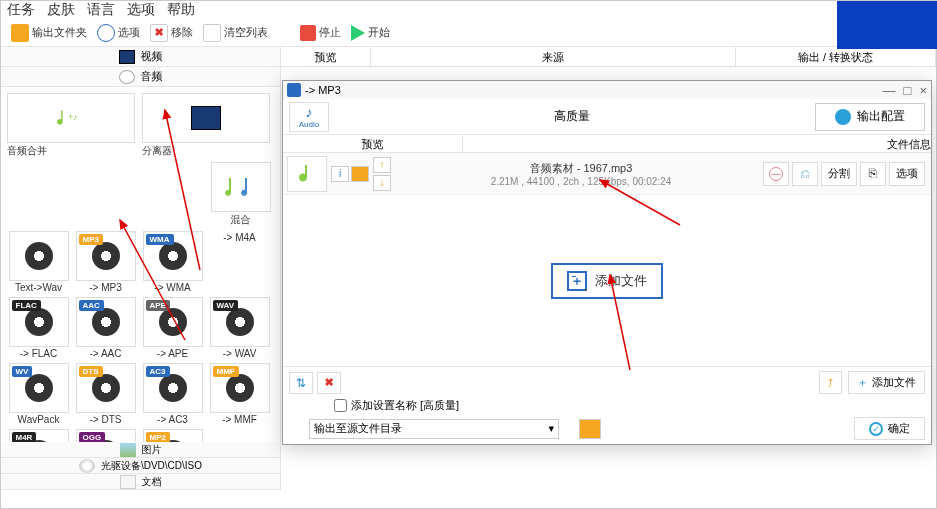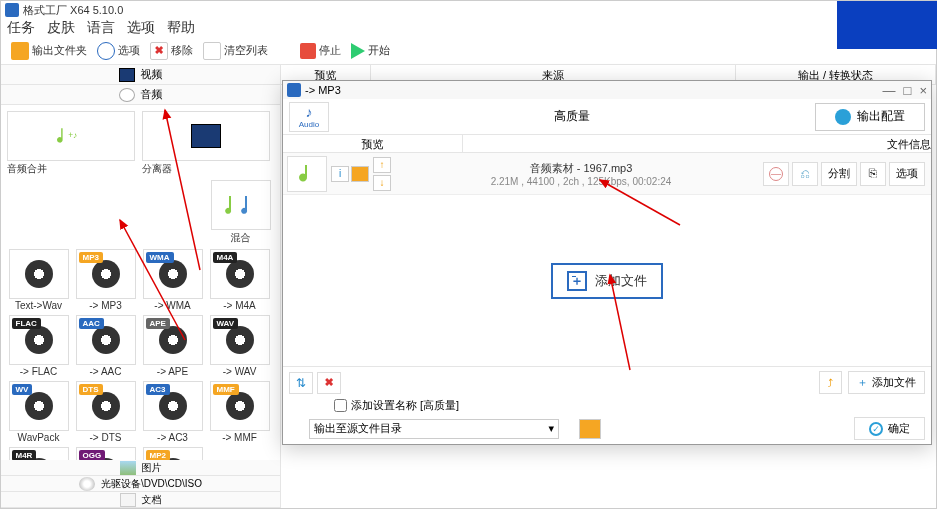--- a/index.html
+++ b/index.html
@@ -105,31 +105,20 @@
 .del-x { color:#d33; font-weight:bold; font-size:11px; }
 .minus-c { width:14px;height:14px;border:1.5px solid #d88;border-radius:50%;display:flex;align-items:center;justify-content:center;color:#d88;font-size:10px;}
 .bars { color:#6ac;font-size:12px;}
 </style>
 </head>
 <body>
 
 <div class="main-window">
   <div class="blue-strip"></div>
 
-  <div class="main-titlebar">
-    <div class="title">
-        <span class="app-icon"></span>
-        <span>格式工厂 X64 5.10.0</span>
-      </div>
-    <div class="ctrls">
-      <span>—</span>
-      <span>□</span>
-      <span>×</span>
-    </div>
-  </div>
 
   <div class="menu-bar">
     <span>任务</span>
     <span>皮肤</span>
     <span>语言</span>
     <span>选项</span>
     <span>帮助</span>
   </div>
 
   <div class="toolbar">
@@ -219,24 +208,20 @@
               <div class="gcell-lbl">-&gt; MP3</div>
             </div>
             <div class="grid-cell">
               <div class="gcell-img">
                 <div class="badge" style="background: rgb(42, 106, 191);">WMA</div>
                 <div style="width: 28px; height: 28px; border-radius: 50%; background: radial-gradient(circle, rgb(255, 255, 255) 25%, rgb(51, 51, 51) 26%, rgb(51, 51, 51) 100%);"></div>
               </div>
               <div class="gcell-lbl">-&gt; WMA</div>
             </div>
             <div class="grid-cell">
-              <div class="gcell-img">
-                <div class="badge" style="background: rgb(34, 34, 34);">M4A</div>
-                <div style="width: 28px; height: 28px; border-radius: 50%; background: radial-gradient(circle, rgb(255, 255, 255) 25%, rgb(51, 51, 51) 26%, rgb(51, 51, 51) 100%);"></div>
-              </div>
               <div class="gcell-lbl">-&gt; M4A</div>
             </div>
           </div>
         <div class="grid-row" id="grow3">
             <div class="grid-cell">
               <div class="gcell-img">
                 <div class="badge" style="background: rgb(34, 34, 34);">FLAC</div>
                 <div style="width: 28px; height: 28px; border-radius: 50%; background: radial-gradient(circle, rgb(255, 255, 255) 25%, rgb(51, 51, 51) 26%, rgb(51, 51, 51) 100%);"></div>
               </div>
               <div class="gcell-lbl">-&gt; FLAC</div>

